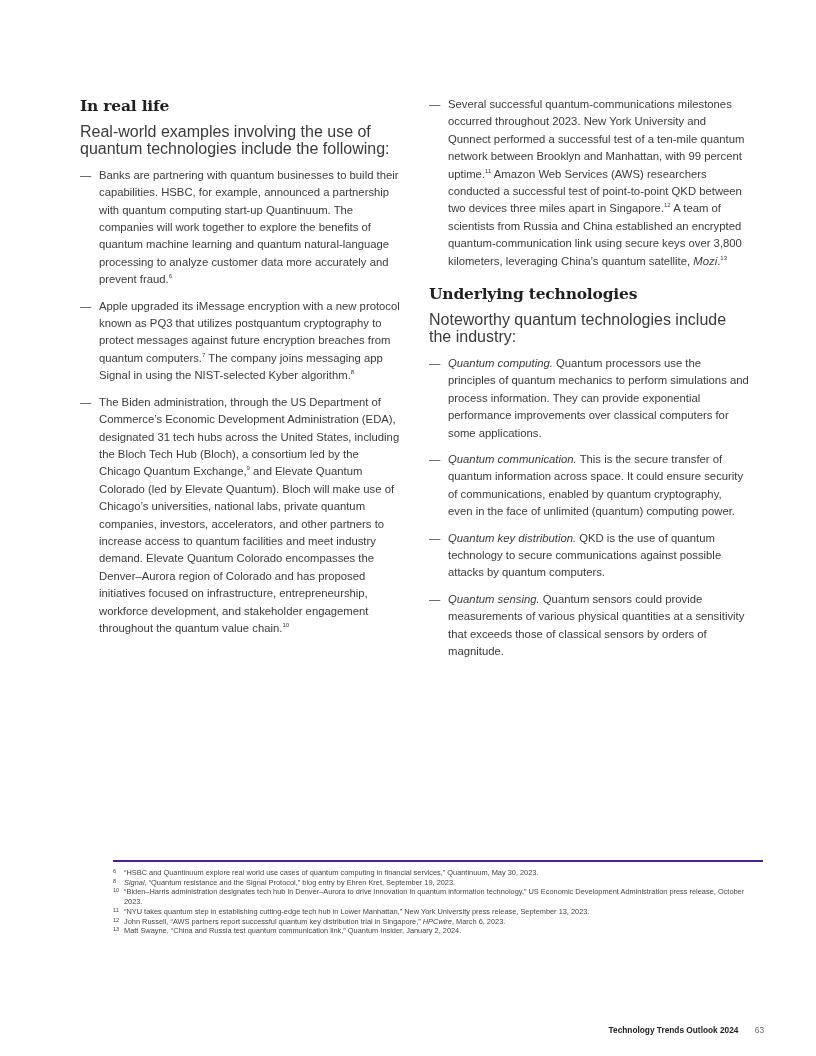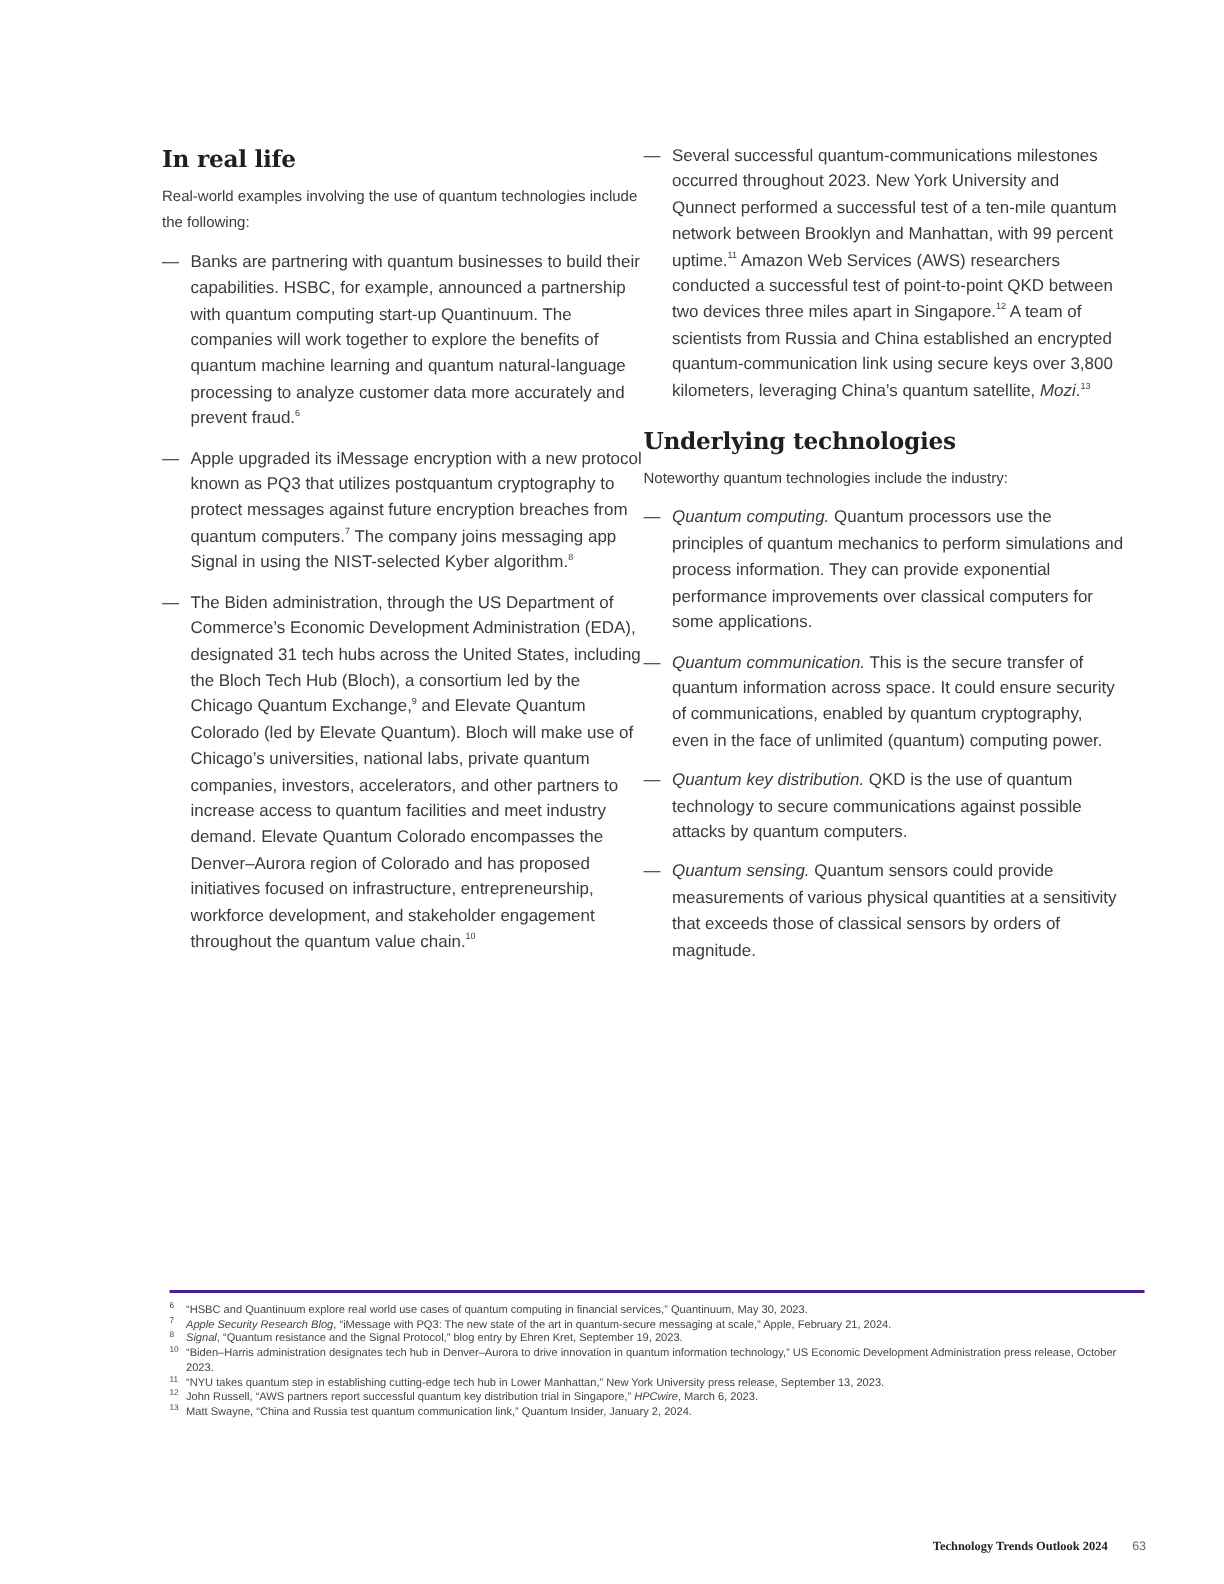--- a/index.html
+++ b/index.html
@@ -12,33 +12,33 @@
       height: 1056px;
       position: relative;
       overflow: hidden;
       font-family: "Liberation Sans", sans-serif;
       color: #333333;
     }
     .col {
       position: absolute;
       top: 96px;
     }
-    .col-left { left: 108px; width: 320px; }
+    .col-left { left: 80px; width: 320px; }
     .col-right { left: 429px; width: 320px; }
 
     h2 {
       font-family: "DejaVu Serif", serif;
       font-weight: bold;
       font-size: 15.5px;
       color: #1f1f1f;
       margin: 0 0 8px 0;
       letter-spacing: -0.2px;
     }
     .intro {
-      font-size: 10px;
+      font-size: 16px;
       line-height: 17.4px;
       margin: 0 0 9px 0;
       color: #3a3a3a;
     }
     ul.dash {
       list-style: none;
       padding: 0;
       margin: 0;
     }
     ul.dash li {
@@ -88,21 +88,20 @@
     .page-footer {
       position: absolute;
       top: 1025px;
       right: 52px;
       font-size: 8.3px;
       color: #222;
     }
     .page-footer .pub {
       font-weight: bold;
       margin-right: 14px;
-      font-family: Liberation Serif, serif;
     }
     .page-footer .pnum {
       color: #666;
     }
   </style>
 </head>
 <body>
 
 <div class="col col-left">
   <h2>In real life</h2>
@@ -123,21 +122,20 @@
   <ul class="dash">
     <li><span class="dash-mark">—</span><em>Quantum computing.</em> Quantum processors use the principles of quantum mechanics to perform simulations and process information. They can provide exponential performance improvements over classical computers for some applications.</li>
     <li><span class="dash-mark">—</span><em>Quantum communication.</em> This is the secure transfer of quantum information across space. It could ensure security of communications, enabled by quantum cryptography, even in the face of unlimited (quantum) computing power.</li>
     <li><span class="dash-mark">—</span><em>Quantum key distribution.</em> QKD is the use of quantum technology to secure communications against possible attacks by quantum computers.</li>
     <li><span class="dash-mark">—</span><em>Quantum sensing.</em> Quantum sensors could provide measurements of various physical quantities at a sensitivity that exceeds those of classical sensors by orders of magnitude.</li>
   </ul>
 </div>
 
 <div class="footnotes">
   <div class="fn"><span class="fn-num">6</span>“HSBC and Quantinuum explore real world use cases of quantum computing in financial services,” Quantinuum, May 30, 2023.</div>
-  <div class="fn"><span class="fn-num">7</span><em>Apple Security Research Blog</em>, “iMessage with PQ3: The new state of the art in quantum-secure messaging at scale,” Apple, February 21, 2024.</div>
   <div class="fn"><span class="fn-num">8</span><em>Signal</em>, “Quantum resistance and the Signal Protocol,” blog entry by Ehren Kret, September 19, 2023.</div>
   <div class="fn"><span class="fn-num">10</span>“Biden–Harris administration designates tech hub in Denver–Aurora to drive innovation in quantum information technology,” US Economic Development Administration press release, October 2023.</div>
   <div class="fn"><span class="fn-num">11</span>“NYU takes quantum step in establishing cutting-edge tech hub in Lower Manhattan,” New York University press release, September 13, 2023.</div>
   <div class="fn"><span class="fn-num">12</span>John Russell, “AWS partners report successful quantum key distribution trial in Singapore,” <em>HPCwire</em>, March 6, 2023.</div>
   <div class="fn"><span class="fn-num">13</span>Matt Swayne, “China and Russia test quantum communication link,” Quantum Insider, January 2, 2024.</div>
 </div>
 
 <div class="page-footer">
   <span class="pub">Technology Trends Outlook 2024</span>
   <span class="pnum">63</span>

